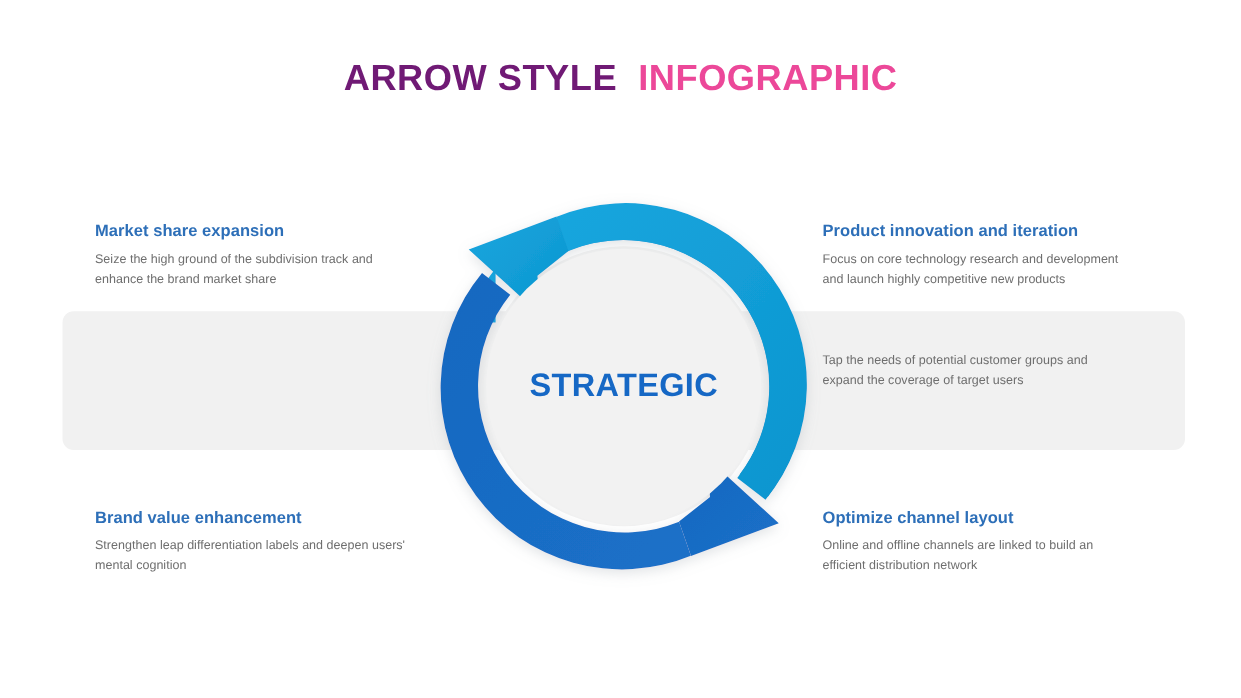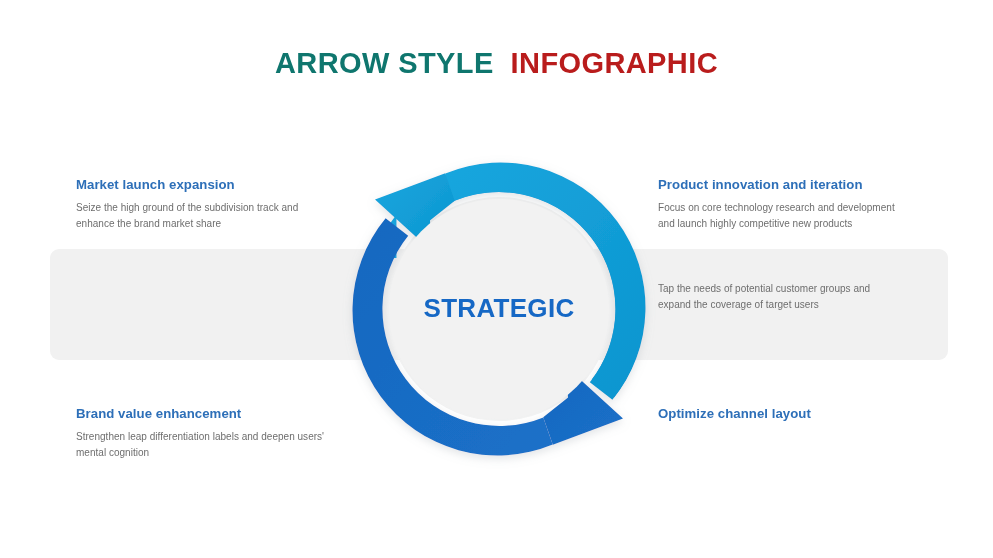--- a/index.html
+++ b/index.html
@@ -22,22 +22,22 @@
     left: 0;
     top: 48px;
     width: 993px;
     text-align: center;
     font-size: 29px;
     font-weight: bold;
     letter-spacing: 0.4px;
     line-height: 1.1;
     white-space: nowrap;
   }
-  #page-title .t-dark { color: #0f766e; }
-  #page-title .t-blue { color: #b91c1c; }
+  #page-title .t-dark { color: #701a75; }
+  #page-title .t-blue { color: #ec4899; }
 
   
   #band {
     position: absolute;
     left: 50px;
     top: 249px;
     width: 898px;
     height: 111px;
     background: #F1F1F1;
     border-radius: 9px;
@@ -182,21 +182,21 @@
 
     <circle cx="161" cy="161" r="110" fill="#F2F2F2"></circle>
   </svg>
 </div>
 
 <div id="center-label">
   <div class="cl-line">STRATEGIC</div>
 </div>
 
 <div class="item col-left row-1">
-  <p class="item-title">Market launch expansion</p>
+  <p class="item-title">Market share expansion</p>
   <p class="item-desc">Seize the high ground of the subdivision track and enhance the brand market share</p>
 </div>
 
 <div class="item col-left row-2">
 </div>
 
 <div class="item col-left row-3">
   <p class="item-title">Brand value enhancement</p>
   <p class="item-desc">Strengthen leap differentiation labels and deepen users' mental cognition</p>
 </div>
@@ -205,13 +205,14 @@
   <p class="item-title">Product innovation and iteration</p>
   <p class="item-desc">Focus on core technology research and development and launch highly competitive new products</p>
 </div>
 
 <div class="item col-right row-2">
   <p class="item-desc">Tap the needs of potential customer groups and expand the coverage of target users</p>
 </div>
 
 <div class="item col-right row-3">
   <p class="item-title">Optimize channel layout</p>
+  <p class="item-desc">Online and offline channels are linked to build an efficient distribution network</p>
 </div>
 
 </body></html>

